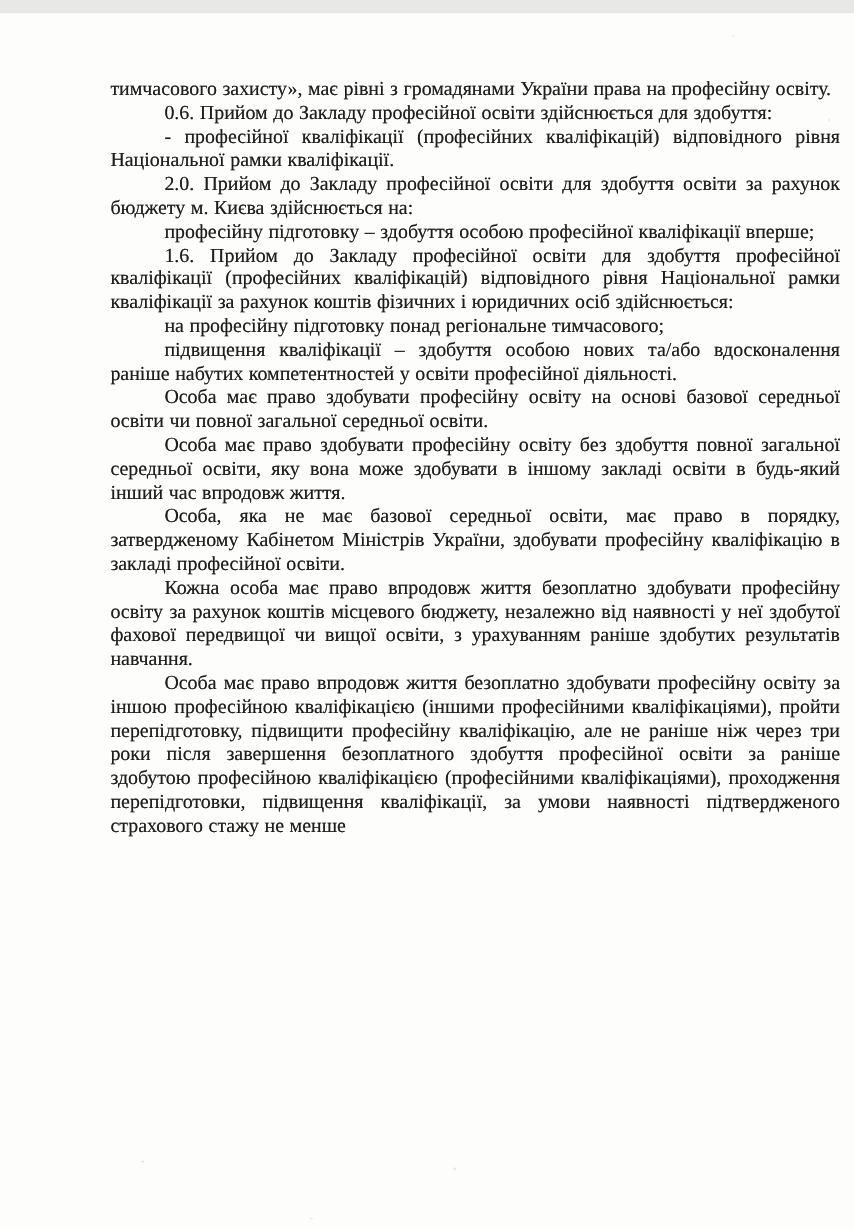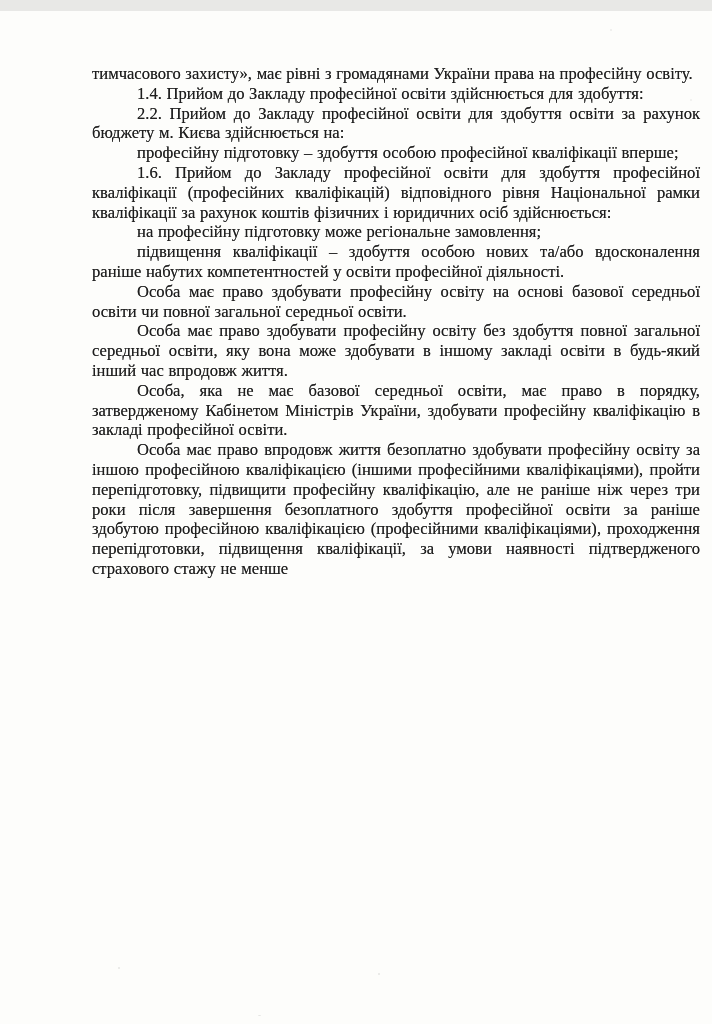--- a/index.html
+++ b/index.html
@@ -69,29 +69,31 @@
   .speck.s3 { left: 258px; top: 1004px; width: 3px; height: 1px; }
   .speck.s4 { left: 610px; top: 18px; opacity: .7; }
   .speck.s5 { left: 690px; top: 88px; opacity: .6; }
 </style>
 </head>
 <body>
 
 <div class="page">
   <div class="text-block">
       <p class="para no-indent">тимчасового захисту», має рівні з громадянами України права на професійну освіту.</p>
-      <p class="para">1.4. Прийом до Закладу професійної освіти здійснюється для здобуття:</p>
-      <p class="para">2.2. Прийом до Закладу професійної освіти для здобуття освіти за рахунок бюджету м. Києва здійснюється на:</p>
+      <p class="para">0.6. Прийом до Закладу професійної освіти здійснюється для здобуття:</p>
+      <p class="para">- професійної кваліфікації (професійних кваліфікацій) відповідного рівня Національної рамки кваліфікації.</p>
+      <p class="para">2.0. Прийом до Закладу професійної освіти для здобуття освіти за рахунок бюджету м. Києва здійснюється на:</p>
       <p class="para">професійну підготовку – здобуття особою професійної кваліфікації вперше;</p>
       <p class="para">1.6. Прийом до Закладу професійної освіти для здобуття професійної кваліфікації (професійних кваліфікацій) відповідного рівня Національної рамки кваліфікації за рахунок коштів фізичних і юридичних осіб здійснюється:</p>
-      <p class="para">на професійну підготовку може регіональне замовлення;</p>
+      <p class="para">на професійну підготовку понад регіональне тимчасового;</p>
       <p class="para">підвищення кваліфікації – здобуття особою нових та/або вдосконалення раніше набутих компетентностей у освіти професійної діяльності.</p>
       <p class="para">Особа має право здобувати професійну освіту на основі базової середньої освіти чи повної загальної середньої освіти.</p>
       <p class="para">Особа має право здобувати професійну освіту без здобуття повної загальної середньої освіти, яку вона може здобувати в іншому закладі освіти в будь-який інший час впродовж життя.</p>
       <p class="para">Особа, яка не має базової середньої освіти, має право в порядку, затвердженому Кабінетом Міністрів України, здобувати професійну кваліфікацію в закладі професійної освіти.</p>
+      <p class="para">Кожна особа має право впродовж життя безоплатно здобувати професійну освіту за рахунок коштів місцевого бюджету, незалежно від наявності у неї здобутої фахової передвищої чи вищої освіти, з урахуванням раніше здобутих результатів навчання.</p>
       <p class="para">Особа має право впродовж життя безоплатно здобувати професійну освіту за іншою професійною кваліфікацією (іншими професійними кваліфікаціями), пройти перепідготовку, підвищити професійну кваліфікацію, але не раніше ніж через три роки після завершення безоплатного здобуття професійної освіти за раніше здобутою професійною кваліфікацією (професійними кваліфікаціями), проходження перепідготовки, підвищення кваліфікації, за умови наявності підтвердженого страхового стажу не менше</p>
     </div>
 
   <div class="scan-edge-shade"></div>
   <div class="scan-edge-line"></div>
 
   <span class="speck s1"></span>
   <span class="speck s2"></span>
   <span class="speck s3"></span>
   <span class="speck s4"></span>

